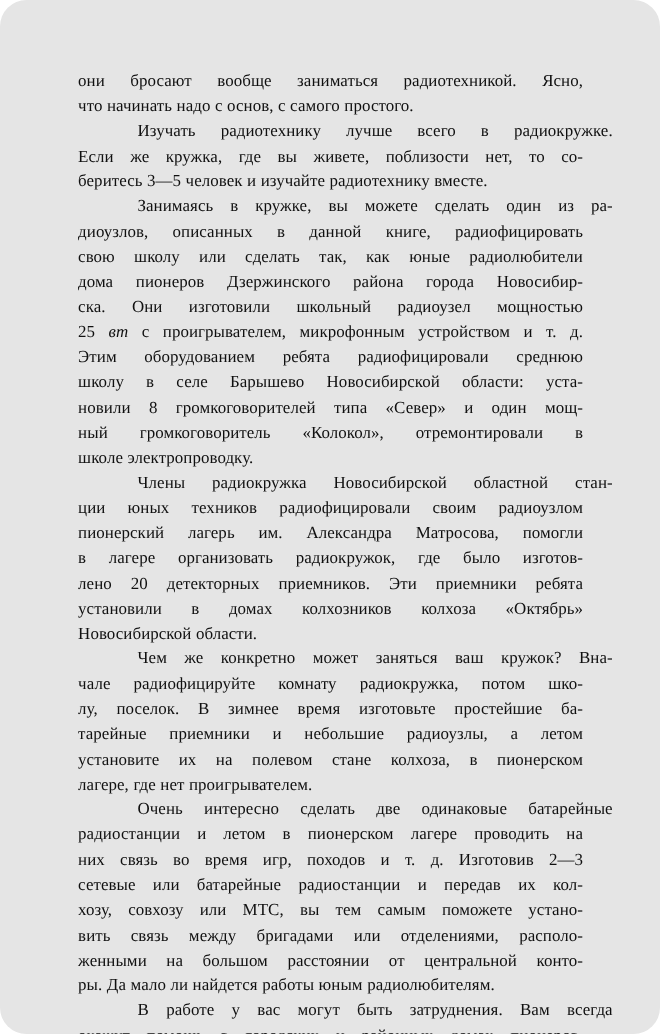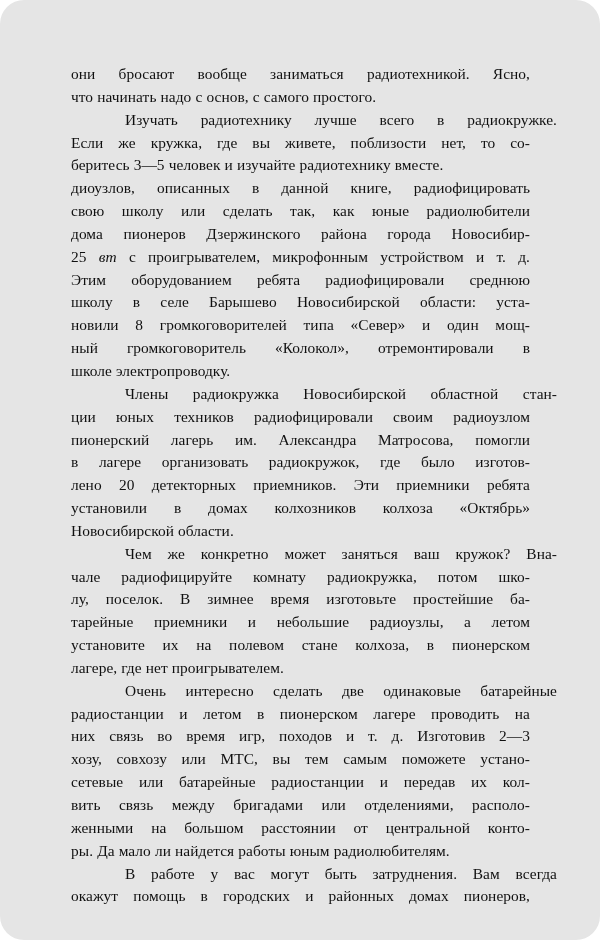--- a/index.html
+++ b/index.html
@@ -71,23 +71,25 @@
       <span class="line last"><span>что начинать надо с основ, с самого простого.</span></span>
     </div>
 
     <div class="para">
       <span class="line indent"><span class="stretch">Изучать   радиотехнику   лучше всего в радиокружке.</span></span>
       <span class="line"><span class="stretch">Если же кружка, где вы живете,  поблизости  нет, то со-</span></span>
       <span class="line last"><span>беритесь 3—5 человек и изучайте   радиотехнику вместе.</span></span>
     </div>
 
     <div class="para">
+      <span class="line indent"><span class="stretch">Занимаясь в кружке, вы можете сделать один из ра-</span></span>
       <span class="line"><span class="stretch">диоузлов, описанных в данной книге,   радиофицировать</span></span>
       <span class="line"><span class="stretch">свою школу или сделать так, как юные радиолюбители</span></span>
       <span class="line"><span class="stretch">дома пионеров Дзержинского района города Новосибир-</span></span>
+      <span class="line"><span class="stretch">ска. Они изготовили школьный   радиоузел   мощностью</span></span>
       <span class="line"><span class="stretch">25 <em class="unit">вт</em> с проигрывателем, микрофонным устройством и т. д.</span></span>
       <span class="line"><span class="stretch">Этим оборудованием ребята радиофицировали среднюю</span></span>
       <span class="line"><span class="stretch">школу в селе Барышево Новосибирской области: уста-</span></span>
       <span class="line"><span class="stretch">новили 8 громкоговорителей типа «Север» и один мощ-</span></span>
       <span class="line"><span class="stretch">ный громкоговоритель   «Колокол»,  отремонтировали  в</span></span>
       <span class="line last"><span>школе электропроводку.</span></span>
     </div>
 
     <div class="para">
       <span class="line indent"><span class="stretch">Члены радиокружка Новосибирской  областной стан-</span></span>
@@ -105,22 +107,22 @@
       <span class="line"><span class="stretch">лу, поселок. В зимнее время изготовьте простейшие ба-</span></span>
       <span class="line"><span class="stretch">тарейные приемники  и небольшие радиоузлы, а  летом</span></span>
       <span class="line"><span class="stretch">установите их на полевом стане колхоза, в пионерском</span></span>
       <span class="line last"><span>лагере, где нет проигрывателем.</span></span>
     </div>
 
     <div class="para">
       <span class="line indent"><span class="stretch">Очень интересно сделать две одинаковые батарейные</span></span>
       <span class="line"><span class="stretch">радиостанции и летом в пионерском лагере проводить на</span></span>
       <span class="line"><span class="stretch">них связь во время игр, походов и т. д. Изготовив 2—3</span></span>
+      <span class="line"><span class="stretch">сетевые или батарейные радиостанции и передав их кол-</span></span>
       <span class="line"><span class="stretch">хозу, совхозу или МТС, вы тем самым поможете устано-</span></span>
-      <span class="line"><span class="stretch">сетевые или батарейные радиостанции и передав их кол-</span></span>
       <span class="line"><span class="stretch">вить связь между бригадами или отделениями, располо-</span></span>
       <span class="line"><span class="stretch">женными на большом расстоянии от центральной конто-</span></span>
       <span class="line last"><span>ры. Да мало ли найдется работы юным радиолюбителям.</span></span>
     </div>
 
     <div class="para">
       <span class="line indent"><span class="stretch">В работе у вас могут быть затруднения. Вам всегда</span></span>
       <span class="line"><span class="stretch">окажут помощь в городских и районных домах пионеров,</span></span>
 
     </div>

